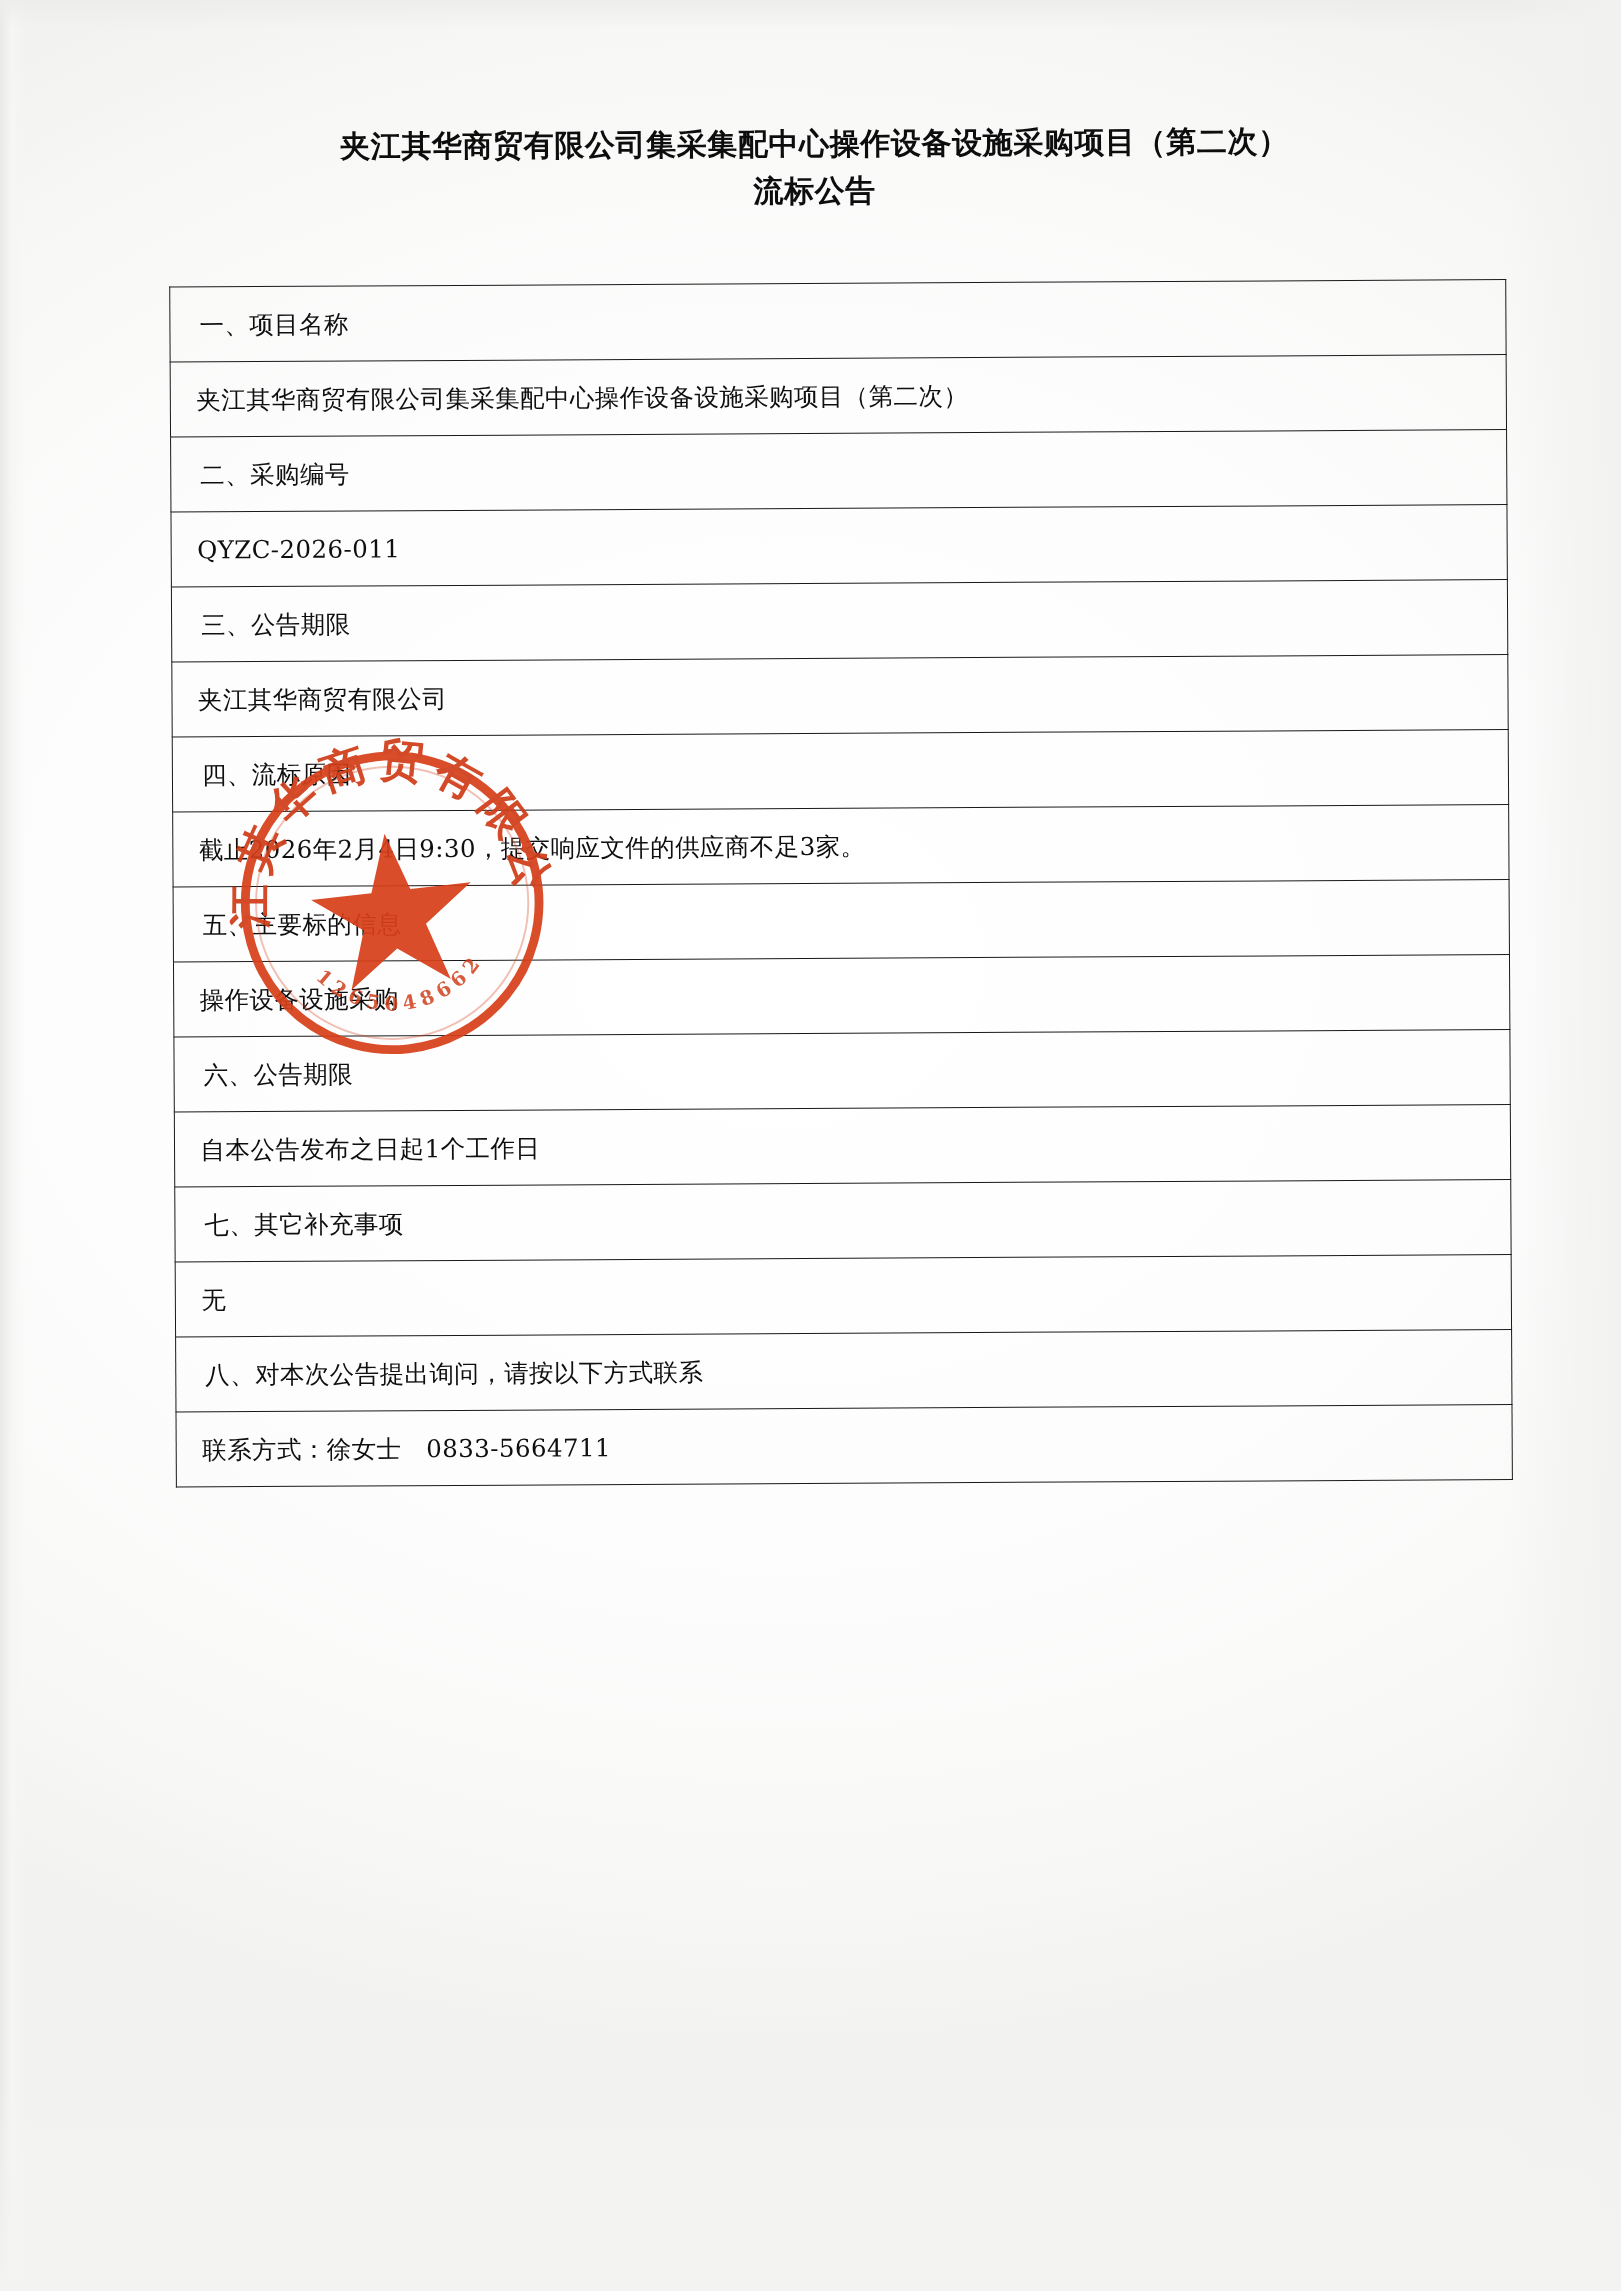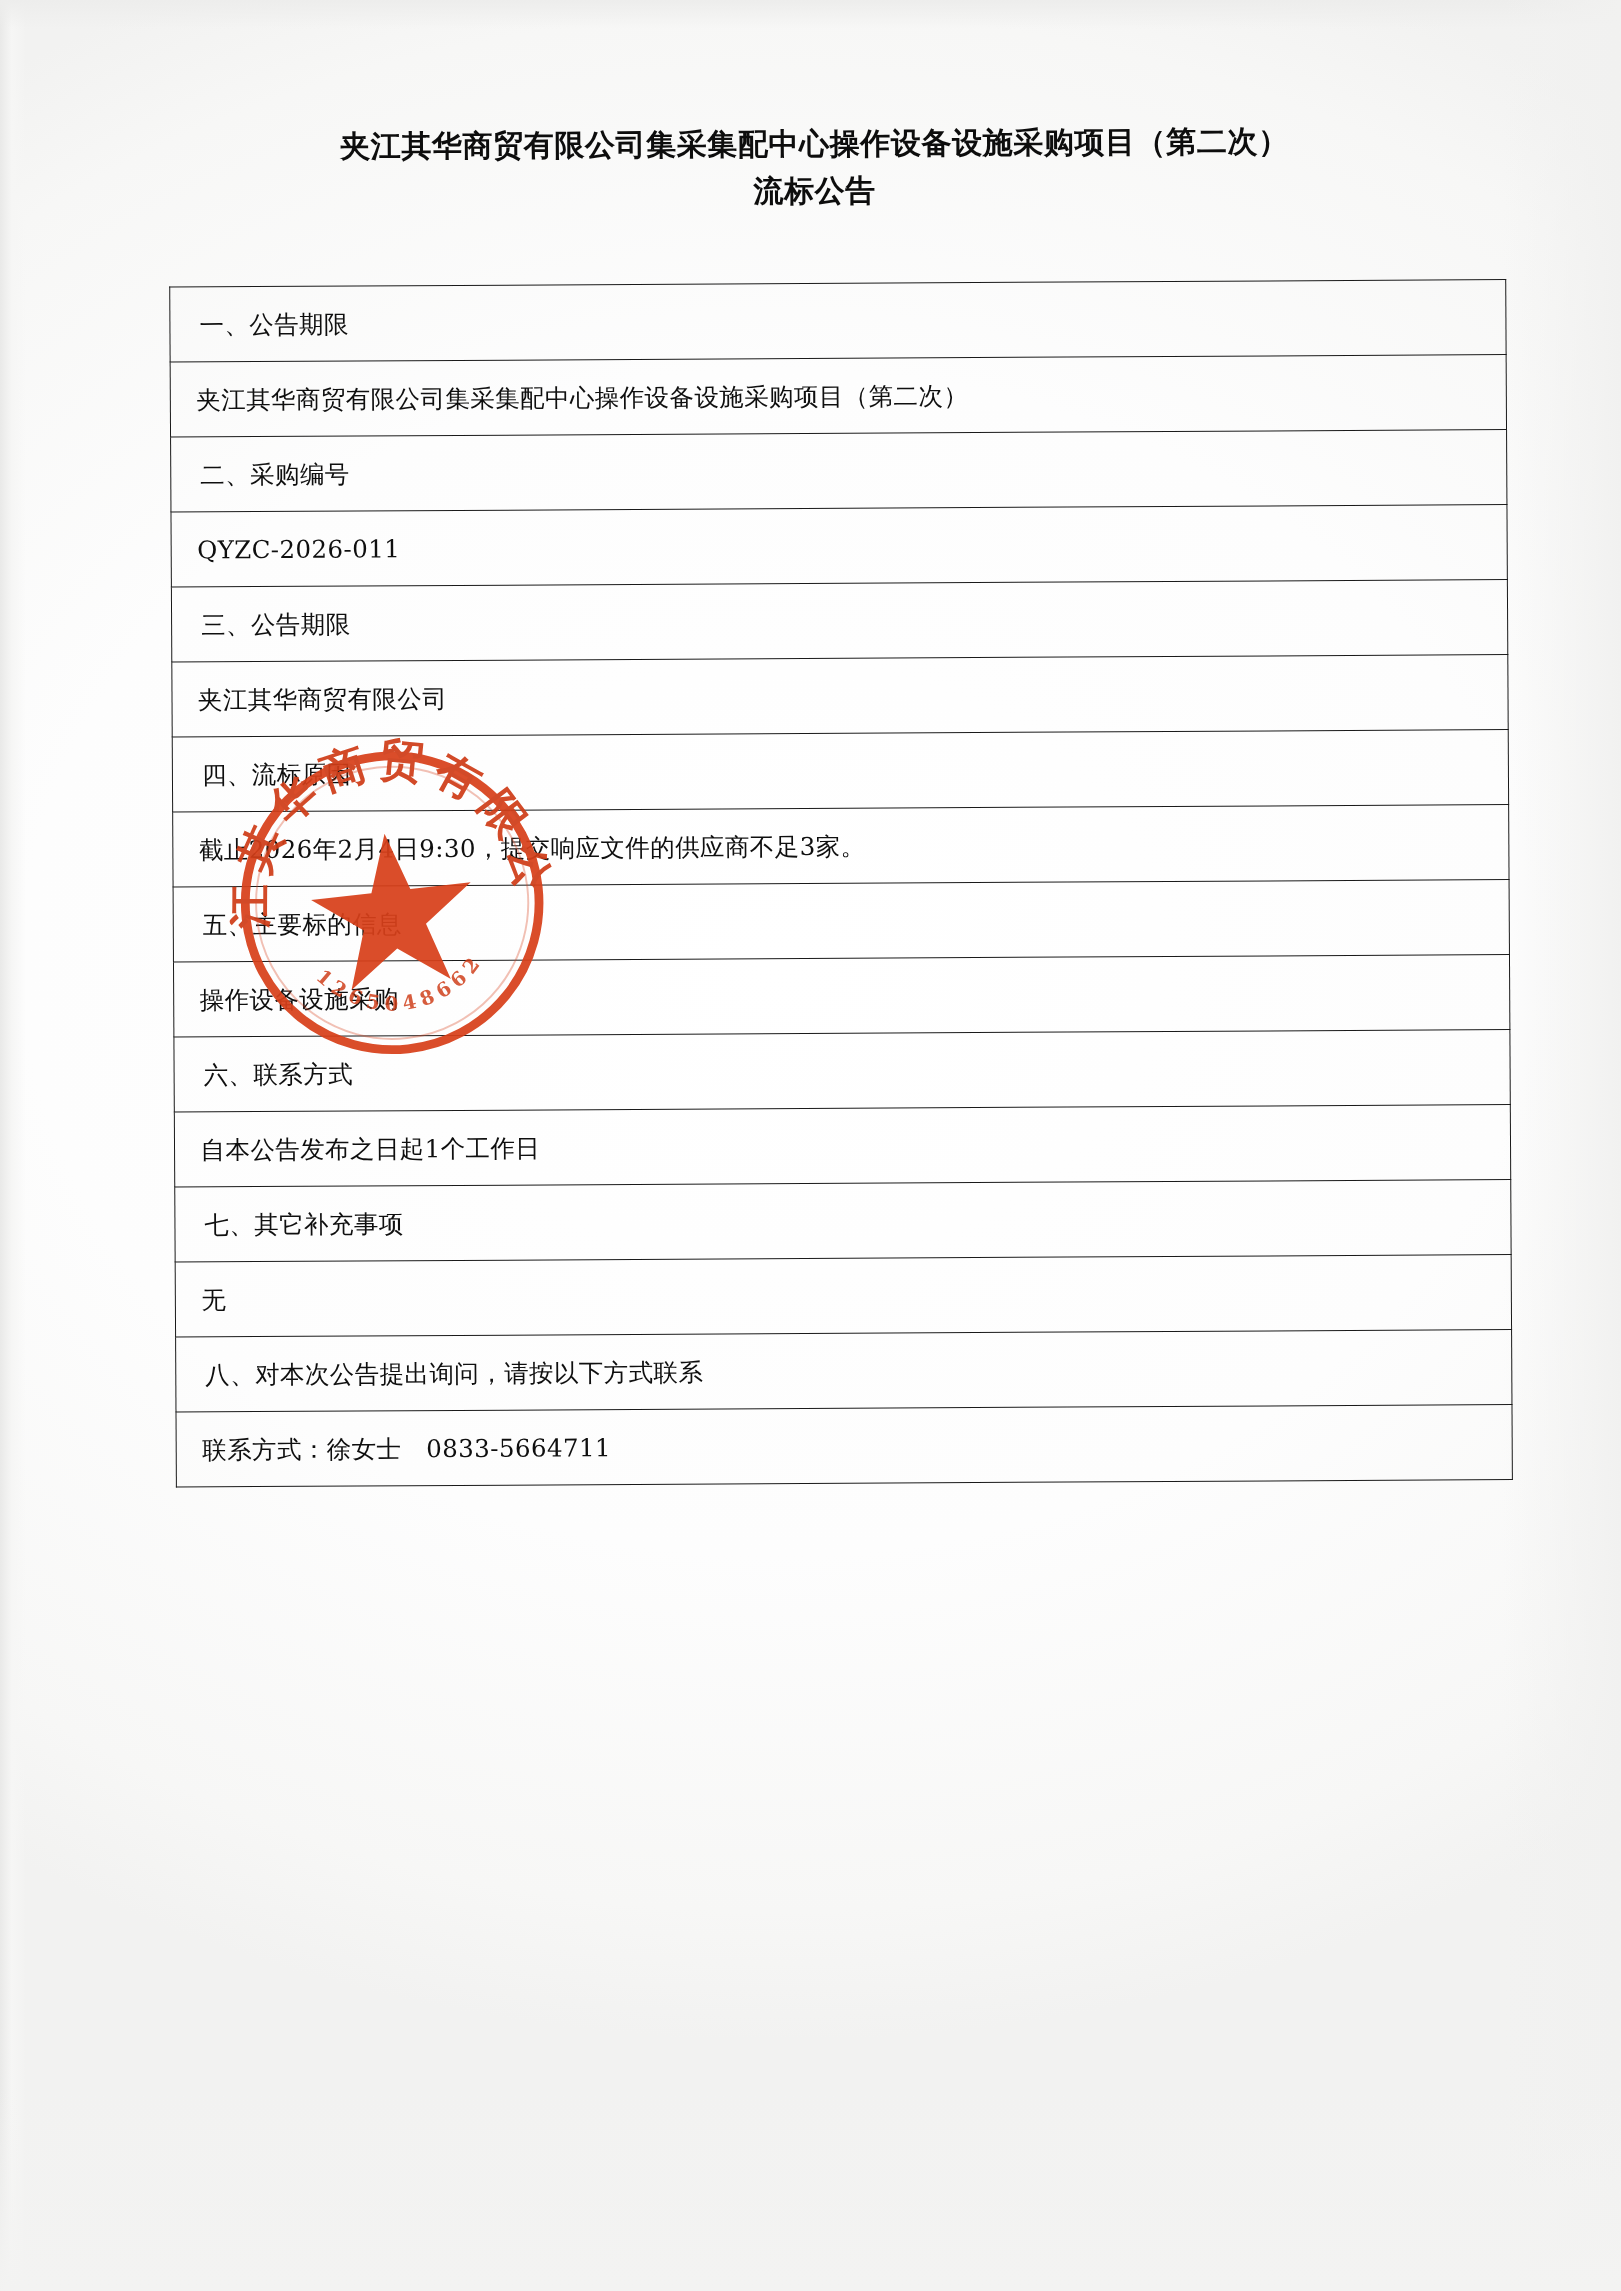--- a/index.html
+++ b/index.html
@@ -140,21 +140,21 @@
   <div id="title-block">
     <span id="title-line-1">夹江其华商贸有限公司集采集配中心操作设备设施采购项目（第二次）</span>
     <span id="title-line-2">流标公告</span>
   </div>
 
   <table id="notice-table">
     <tbody>
 
       <tr class="row-label" data-h="78">
         <td>
-          <span class="cell-text">一、公告期限</span>
+          <span class="cell-text">一、项目名称</span>
         </td>
       </tr>
 
       <tr class="row-value" data-h="78">
         <td>
           <span class="cell-text">夹江其华商贸有限公司集采集配中心操作设备设施采购项目（第二次）</span>
         </td>
       </tr>
 
       <tr class="row-label" data-h="78">
@@ -200,21 +200,21 @@
       </tr>
 
       <tr class="row-value" data-h="82">
         <td>
           <span class="cell-text">操作设备设施采购</span>
         </td>
       </tr>
 
       <tr class="row-label" data-h="82">
         <td>
-          <span class="cell-text">六、联系方式</span>
+          <span class="cell-text">六、公告期限</span>
         </td>
       </tr>
 
       <tr class="row-value" data-h="82">
         <td>
           <span class="cell-text">自本公告发布之日起1个工作日</span>
         </td>
       </tr>
 
       <tr class="row-label" data-h="82">

